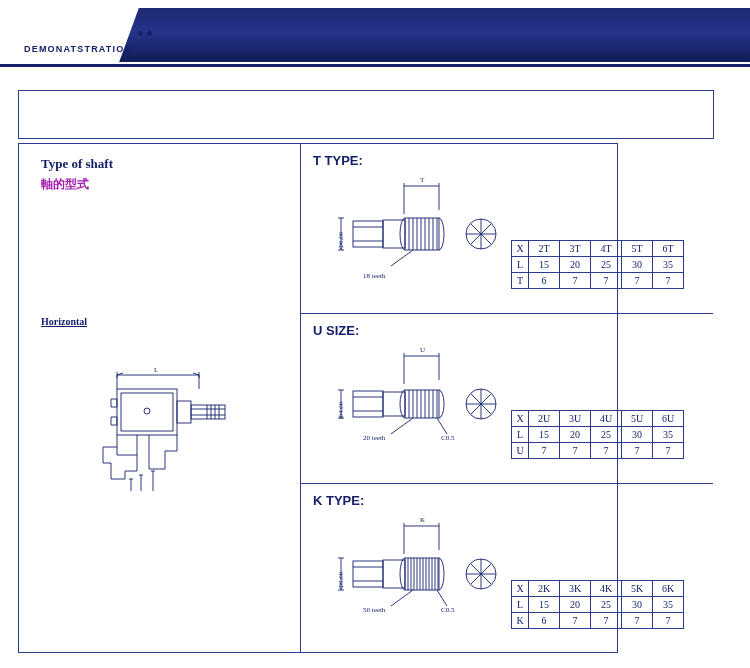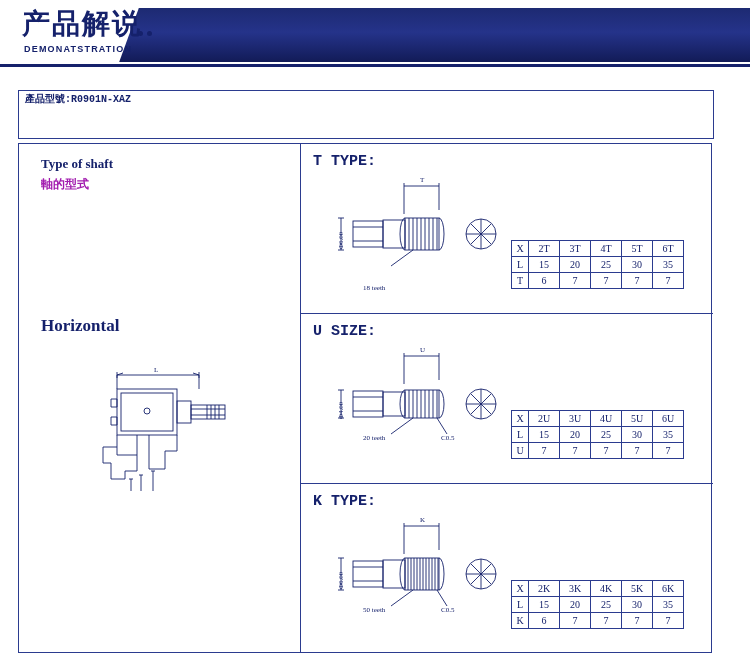--- a/index.html
+++ b/index.html
@@ -61,58 +61,58 @@
   }
   .infobox .line{
     font-family:"Liberation Mono", monospace;
     font-size:10px;color:#15216b;font-weight:bold;
     margin:2px 0 0 6px;line-height:14px;white-space:nowrap;
   }
   .cjk{font-family:"DejaVu Sans", sans-serif;}
 
   
   .maintable{
-    position:absolute;left:18px;top:143px;width:694px;height:510px;
+    position:absolute;left:18px;top:143px;width:600px;height:510px;
     border:1px solid #2b3b8f;
     box-sizing:border-box;
   }
   .col-left{
     position:absolute;left:0;top:0;width:282px;height:100%;
     border-right:1px solid #2b3b8f;
     box-sizing:border-box;
   }
   .col-right{
     position:absolute;left:282px;top:0;width:412px;height:100%;
     box-sizing:border-box;
   }
   .sec{
     position:relative;box-sizing:border-box;
     border-bottom:1px solid #2b3b8f;
     height:170px;
   }
   .sec:last-child{border-bottom:none;}
   .sec-title{
     position:absolute;left:12px;top:9px;
-    font-family:Liberation Mono, monospace;
-    font-size:15px;font-weight:bold;color:#15216b;
+    font-family:Liberation Sans, sans-serif;
+    font-size:13px;font-weight:bold;color:#15216b;
   }
   .left-title{
     position:absolute;left:22px;top:12px;
     font-family:"Liberation Serif", serif;
     font-size:13px;font-weight:bold;color:#15216b;
   }
   .left-title2{
     position:absolute;left:22px;top:32px;
     font-family:"DejaVu Sans", sans-serif;
     font-size:12px;font-weight:bold;color:#a21caf;
   }
   .left-title3{
     position:absolute;left:22px;top:172px;
     font-family:"Liberation Serif", serif;
-    font-size:17px;font-weight:bold;color:#15216b;
+    font-size:10px;font-weight:bold;color:#15216b;text-decoration:underline;
   }
 
   
   .spec{
     position:absolute;
     border-collapse:collapse;
     font-family:"Liberation Serif", serif;
     font-size:10px;color:#15216b;
   }
   .spec td{
@@ -134,30 +134,28 @@
     font-size:7px;color:#15216b;white-space:nowrap;
     transform:rotate(-90deg);transform-origin:left top;
   }
 </style>
 </head>
 <body>
 
 <div class="banner">
   <div class="banner-bg"></div>
   <div class="banner-blue"></div>
-  <div class="banner-title">产品解说</div>
   <div class="banner-sub">DEMONATSTRATION</div>
   <div class="banner-dots">
     <span></span><span></span>
   </div>
   <div class="banner-line"></div>
 </div>
 
 <div class="infobox">
-  <div class="line cjk">產品型號:R0901N-XAZ</div>
 </div>
 
 <div class="maintable">
 
   <div class="col-left">
     <div class="left-title">Type of shaft</div>
     <div class="left-title2 cjk">軸的型式</div>
     <div class="left-title3">Horizontal</div>
 
     <svg class="draw" style="left:70px;top:215px;" width="190" height="150">
@@ -226,21 +224,21 @@
 
           <line x1="92" y1="76" x2="70" y2="92"></line>
 
           <circle cx="160" cy="60" r="15"></circle>
           <path d="M145 60 L175 60 M160 45 L160 75"></path>
           <path d="M150 50 L170 70 M170 50 L150 70"></path>
         </g>
       </svg>
       <div class="lbl" style="left:119px;top:32px;">T</div>
       <div class="lbl-v" style="left:36px;top:105px;">Φ6.00</div>
-      <div class="lbl" style="left:62px;top:140px;">18 teeth</div>
+      <div class="lbl" style="left:62px;top:128px;">18 teeth</div>
 
       <table class="spec" style="left:210px;top:96px;">
         <tbody>
             <tr>
           <td class="hd">X</td>
           <td>2T</td>
           <td>3T</td>
           <td>4T</td>
           <td>5T</td>
           <td>6T</td>

